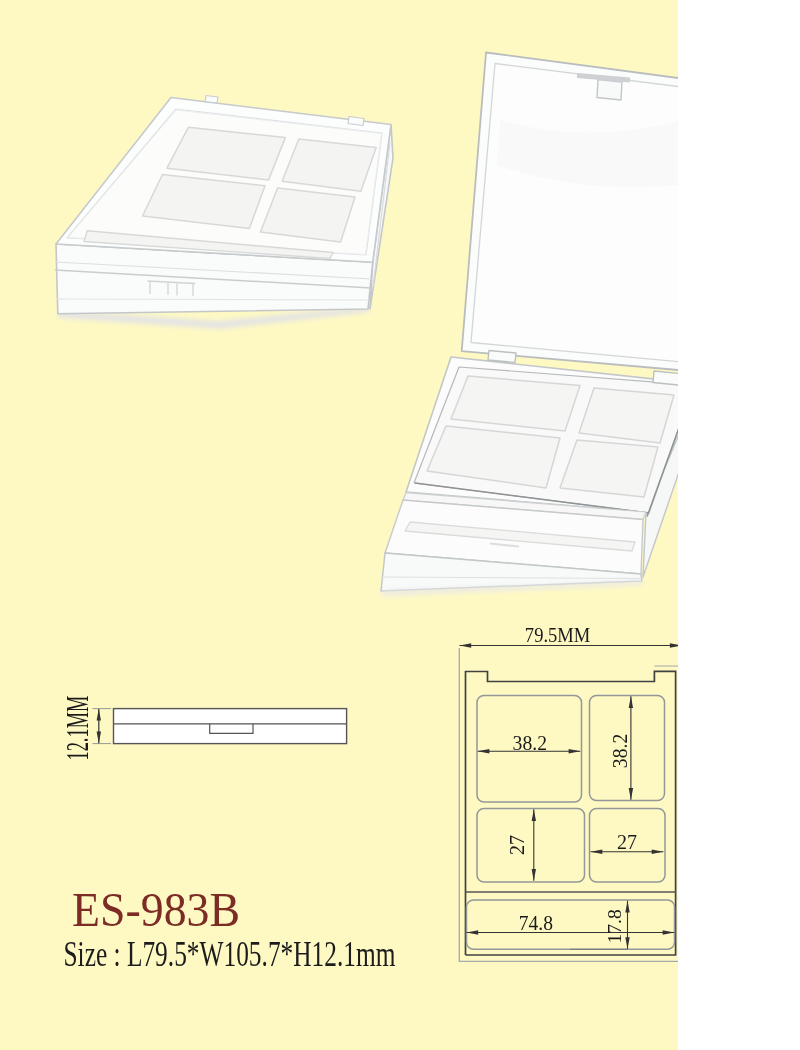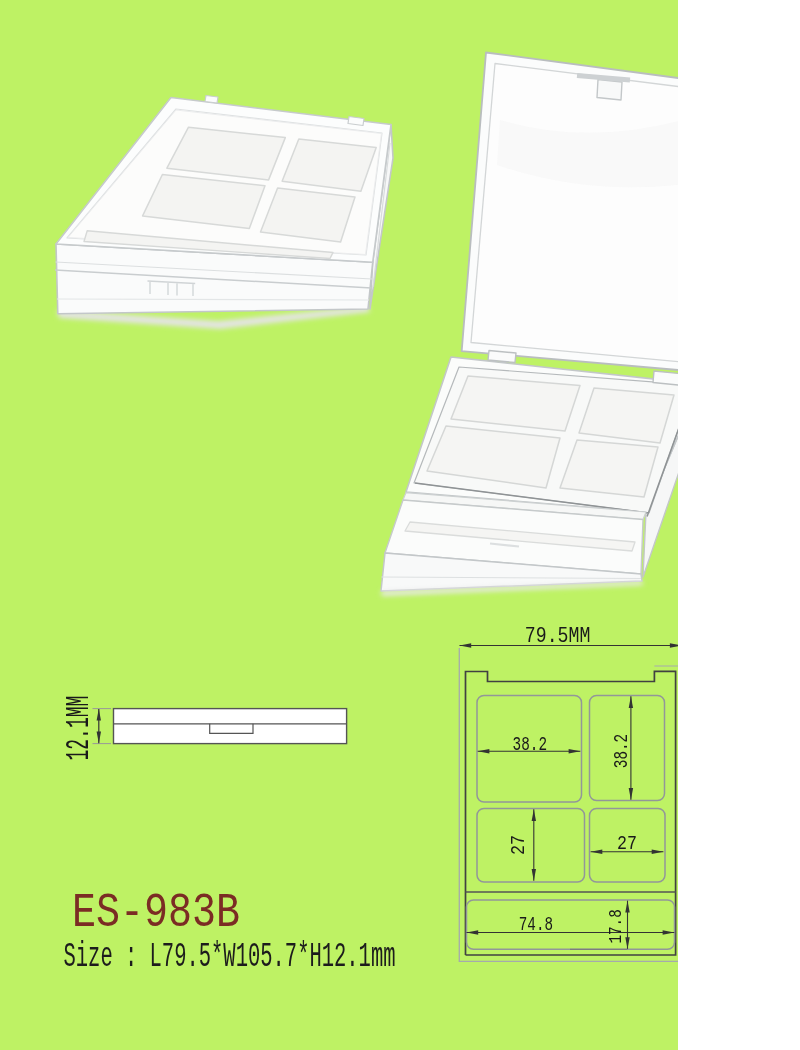--- a/index.html
+++ b/index.html
@@ -1,16 +1,16 @@
 <!DOCTYPE html>
 <html><head>
 <meta charset="utf-8">
 <style>
 html,body{margin:0;padding:0;background:#ffffff;}
-#page{position:relative;width:678px;height:1050px;background:#bef264;overflow:hidden;font-family:Liberation Mono, monospace;}
+#page{position:relative;width:678px;height:1050px;background:#fef9c3;overflow:hidden;font-family:Liberation Serif, serif;}
 svg{position:absolute;left:0;top:0;}
 </style>
 </head>
 <body>
 <div id="page">
 <svg width="800" height="1050" viewBox="0 0 800 1050">
 <defs>
 <marker id="arr" markerUnits="userSpaceOnUse" markerWidth="13" markerHeight="8" refX="12.7" refY="4" orient="auto-start-reverse">
 <path d="M12.7,4 L1,1.8 L1,6.2 Z" fill="#333"></path>
 </marker>

